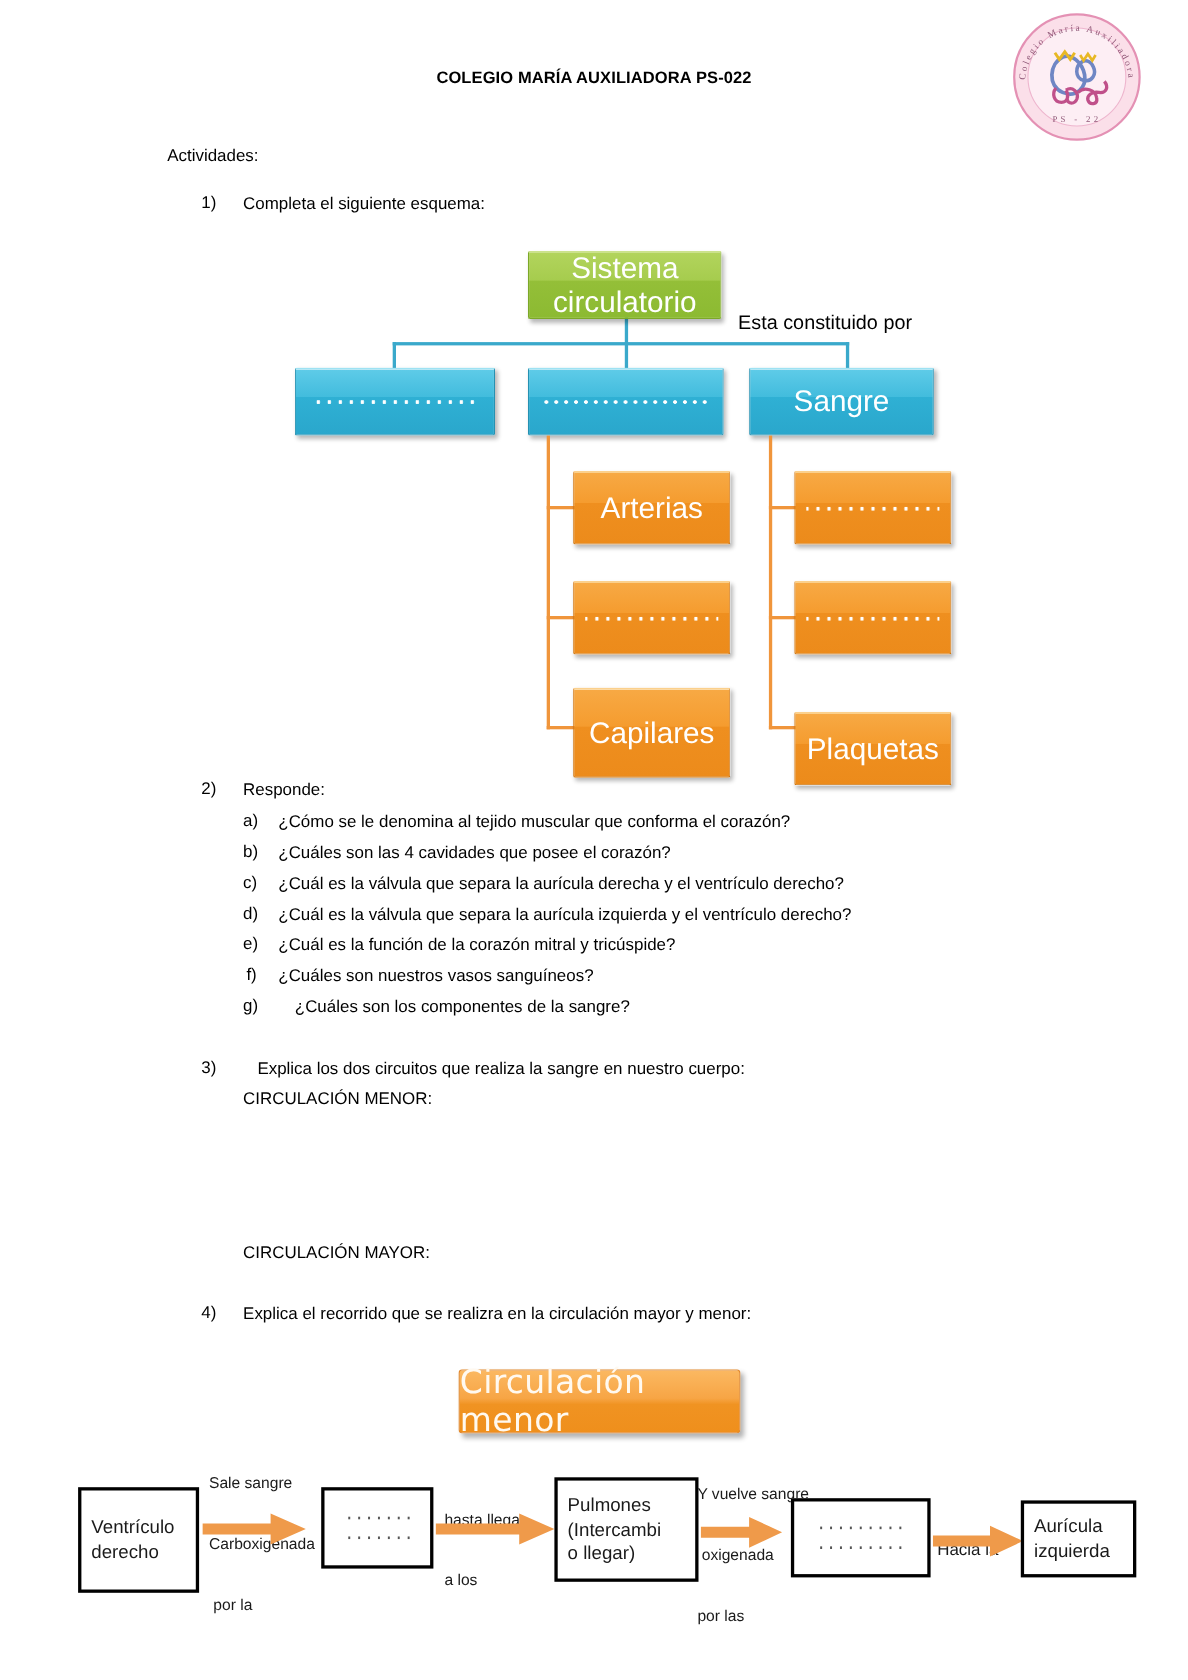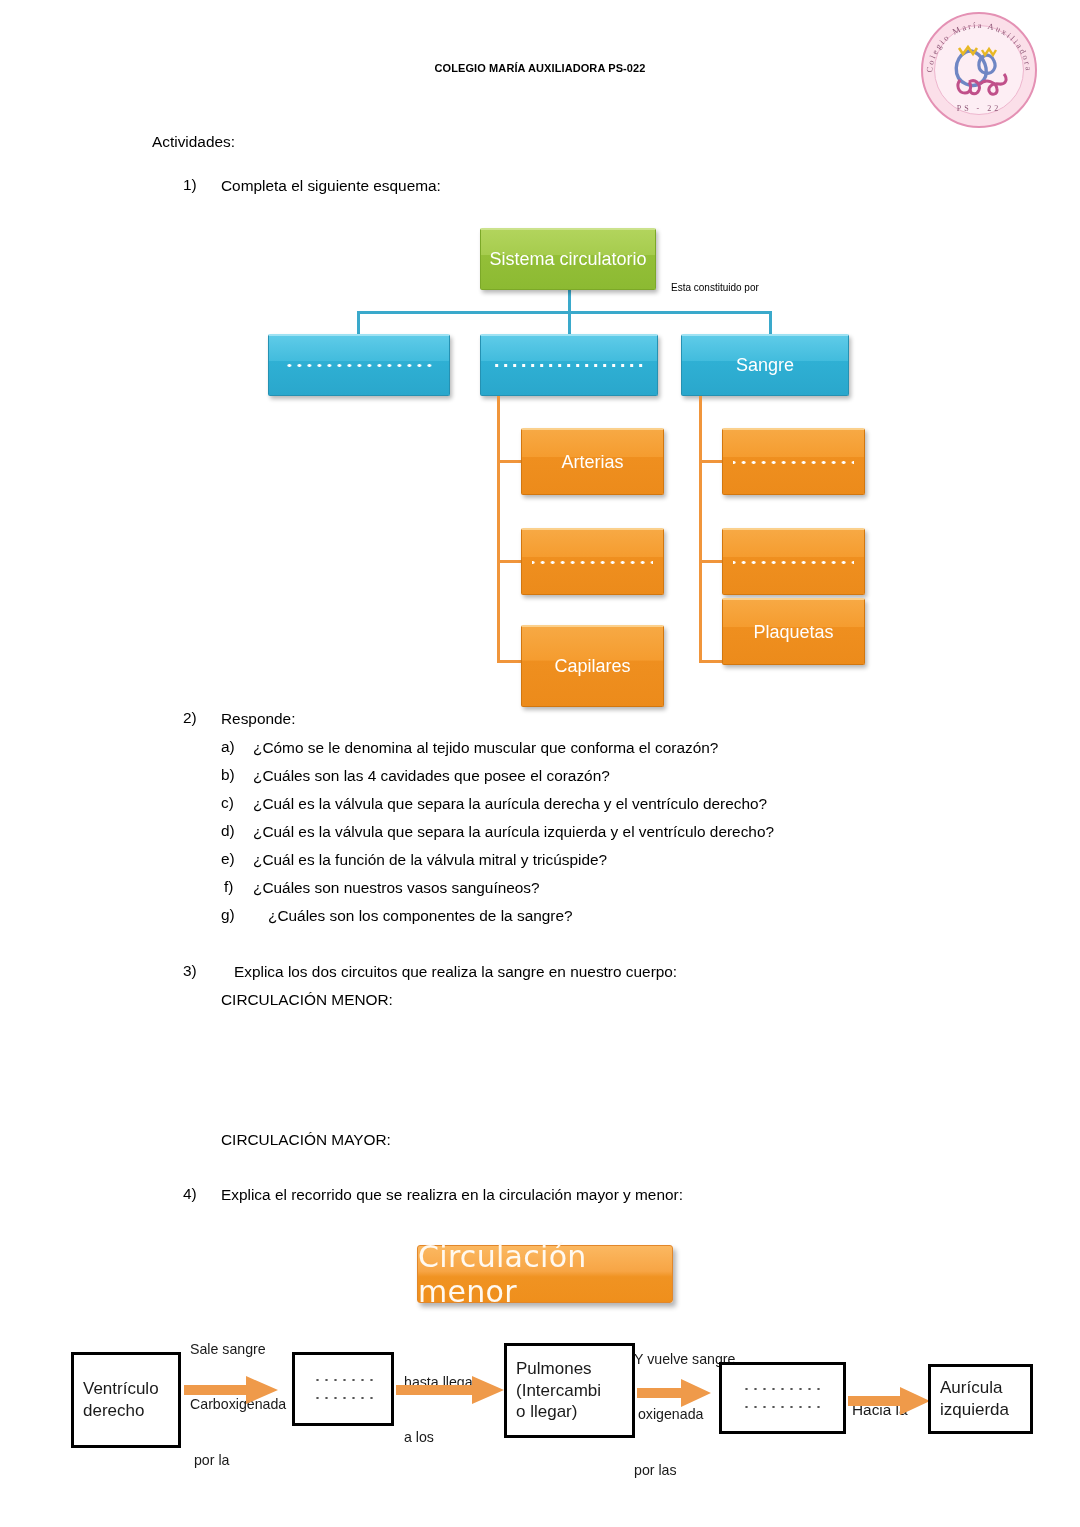--- a/index.html
+++ b/index.html
@@ -16,21 +16,21 @@
     overflow: hidden;
   }
 
   
   .doc-title {
     position: absolute;
     left: 0;
     top: 62px;
     width: 1080px;
     text-align: center;
-    font-size: 11px;
+    font-size: 15px;
     font-weight: bold;
     letter-spacing: .1px;
   }
 
   .logo {
     position: absolute;
     left: 921px;
     top: 12px;
     width: 126px;
     height: 126px;
@@ -95,21 +95,21 @@
     font-size: 15.4px;
   }
 
   .node {
     position: absolute;
     box-sizing: border-box;
     display: flex;
     align-items: center;
     justify-content: center;
     color: #ffffff;
-    font-size: 18px;
+    font-size: 27px;
     text-align: center;
     line-height: 1.12;
     border-radius: 2px;
     box-shadow: 2px 3px 4px rgba(0,0,0,.28);
   }
   .node.green {
     background: linear-gradient(to bottom, #b2d45c 0%, #a6cc4e 42%, #94bf38 43%, #8cba32 100%);
     border: 1px solid #7ca828;
     border-top: 2px solid #cbe28c;
   }
@@ -233,21 +233,21 @@
 <div class="link" style="left:568px; top:288px; width:3px; height:24px;"></div>
 <div class="link" style="left:357px; top:311px; width:415px; height:3px;"></div>
 <div class="link" style="left:357px; top:311px; width:3px; height:24px;"></div>
 <div class="link" style="left:568px; top:311px; width:3px; height:24px;"></div>
 <div class="link" style="left:769px; top:311px; width:3px; height:24px;"></div>
 
 <div class="node green" style="left:480px; top:228px; width:176px; height:62px;">
   <span>Sistema circulatorio</span>
 </div>
 
-<div class="txt" style="left:671px; top:281px; font-size:10px;">Esta constituido por</div>
+<div class="txt" style="left:671px; top:281px; font-size:18px;">Esta constituido por</div>
 
 <div class="node blue" style="left:268px; top:334px; width:182px; height:62px;">
   <span class="dots"></span>
 </div>
 <div class="node blue" style="left:480px; top:334px; width:178px; height:62px;">
   <span class="dots tight"></span>
 </div>
 <div class="node blue" style="left:681px; top:334px; width:168px; height:62px;">
   <span>Sangre</span>
 </div>
@@ -271,41 +271,41 @@
 <div class="node orange" style="left:521px; top:625px; width:143px; height:82px;">
   <span>Capilares</span>
 </div>
 
 <div class="node orange" style="left:722px; top:428px; width:143px; height:67px;">
   <span class="dots"></span>
 </div>
 <div class="node orange" style="left:722px; top:528px; width:143px; height:67px;">
   <span class="dots"></span>
 </div>
-<div class="node orange" style="left:722px; top:598px; width:143px; height:67px;">
+<div class="node orange" style="left:722px; top:647px; width:143px; height:67px;">
   <span>Plaquetas</span>
 </div>
 
 <div class="num" style="left:183px; top:709px;">2)</div>
 <div class="txt" style="left:221px; top:709px;">Responde:</div>
 
 <div class="num" style="left:221px; top:738px;">a)</div>
 <div class="txt" style="left:253px; top:738px;">¿Cómo se le denomina al tejido muscular que conforma el corazón?</div>
 
 <div class="num" style="left:221px; top:766px;">b)</div>
 <div class="txt" style="left:253px; top:766px;">¿Cuáles son las 4 cavidades que posee el corazón?</div>
 
 <div class="num" style="left:221px; top:794px;">c)</div>
 <div class="txt" style="left:253px; top:794px;">¿Cuál es la válvula que separa la aurícula derecha y el ventrículo derecho?</div>
 
 <div class="num" style="left:221px; top:822px;">d)</div>
 <div class="txt" style="left:253px; top:822px;">¿Cuál es la válvula que separa la aurícula izquierda y el ventrículo derecho?</div>
 
 <div class="num" style="left:221px; top:850px;">e)</div>
-<div class="txt" style="left:253px; top:850px;">¿Cuál es la función de la válvula mitral y tricúspide?</div>
+<div class="txt" style="left:253px; top:850px;">¿Cuál es la función de la corazón mitral y tricúspide?</div>
 
 <div class="num" style="left:224px; top:878px;">f)</div>
 <div class="txt" style="left:253px; top:878px;">¿Cuáles son nuestros vasos sanguíneos?</div>
 
 <div class="num" style="left:221px; top:906px;">g)</div>
 <div class="txt" style="left:268px; top:906px;">¿Cuáles son los componentes de la sangre?</div>
 
 <div class="num" style="left:183px; top:962px;">3)</div>
 <div class="txt" style="left:221px; top:962px;margin-left:13px;">Explica los dos circuitos que realiza la sangre en nuestro cuerpo:</div>
 <div class="txt" style="left:221px; top:990px;">CIRCULACIÓN MENOR:</div>

